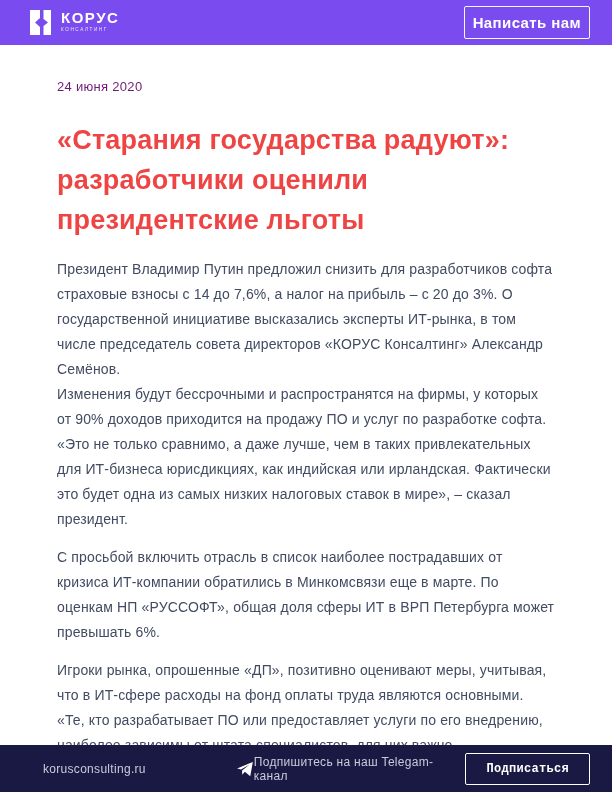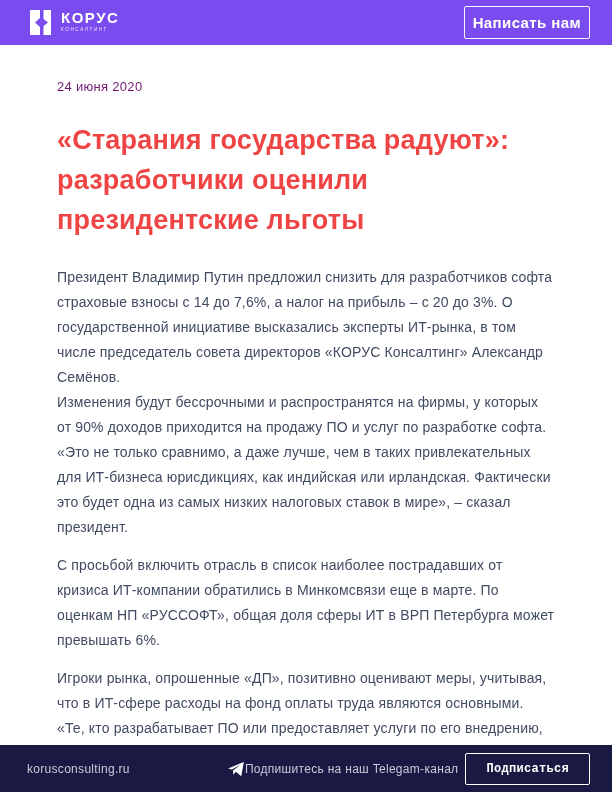--- a/index.html
+++ b/index.html
@@ -63,21 +63,21 @@
     letter-spacing: 0.3px;
   }
   .article-title {
     margin-top: 26px;
     font-size: 27px;
     line-height: 40px;
     font-weight: bold;
     color: #ef4444;
     letter-spacing: 0.2px;
   }
-  .article-body { margin-top: 25px; }
+  .article-body { margin-top: 17px; }
   .article-body p {
     font-size: 14px;
     line-height: 25px;
     color: #414b61;
     letter-spacing: 0.15px;
     margin: 0 0 13px 0;
   }
   .article-body p.no-gap { margin-bottom: 0; }
 
   
@@ -88,20 +88,21 @@
     display: flex;
     align-items: center;
     justify-content: space-between;
     padding: 0 22px 0 27px;
   }
   .footer-url {
     color: #c9cbdb;
     font-size: 12px;
     letter-spacing: 0.3px;
     text-decoration: none;
+    margin-left: 16px;
   }
   .footer-telegram {
     display: flex;
     align-items: center;
     gap: 0;
     margin-left: 90px;
   }
   .tg-icon { width: 18px; height: 18px; flex: 0 0 auto; }
   .footer-telegram-text {
     color: #c9cbdb;

